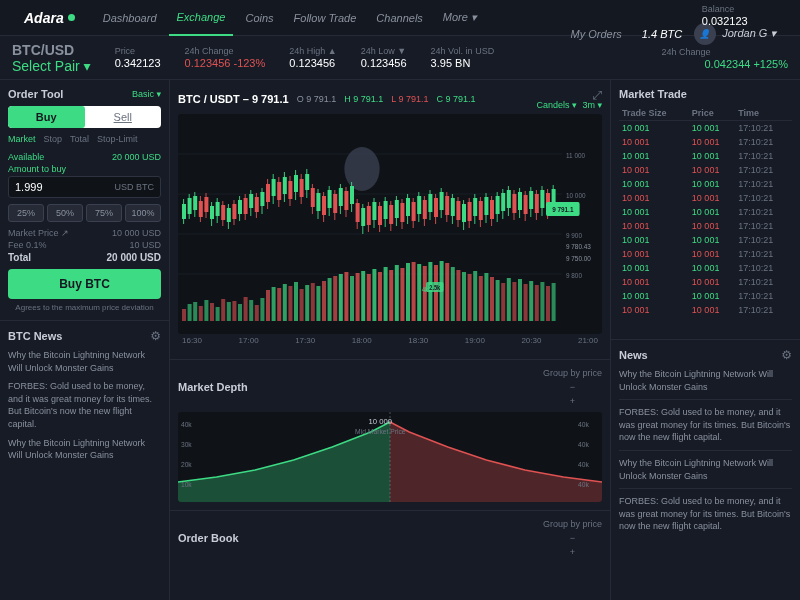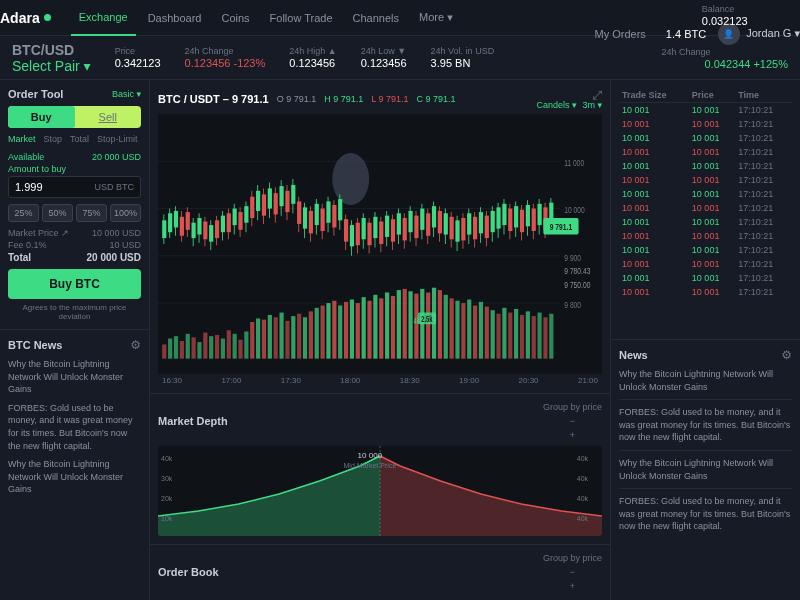--- a/index.html
+++ b/index.html
@@ -12,23 +12,24 @@
       height: 600px;
       overflow: hidden;
     }
 
     
     .navbar {
       background: #141820;
       height: 36px;
       display: flex;
       align-items: center;
-      padding: 0 0;
+      padding: 0 24px;
       gap: 4px;
       border-bottom: 1px solid #252a36;
+      font-style: italic;
     }
     .navbar-logo {
       display: flex;
       align-items: center;
       gap: 4px;
       margin-right: 16px;
       color: #fff;
       font-size: 14px;
       font-weight: 700;
     }
@@ -125,21 +126,21 @@
     }
 
     
     .main {
       display: flex;
       height: 520px;
     }
 
     
     .left-panel {
-      width: 150px;
+      width: 170px;
       background: #161b26;
       border-right: 1px solid #252a36;
       display: flex;
       flex-direction: column;
       gap: 0;
       overflow: hidden;
     }
 
     
     .order-tool {
@@ -149,21 +150,21 @@
     .order-tool-header {
       display: flex;
       justify-content: space-between;
       align-items: center;
       margin-bottom: 6px;
     }
     .section-title { font-size: 11px; color: #c8cdd8; font-weight: 600; }
     .basic-link { font-size: 9px; color: #3ddc84; cursor: pointer; }
     .buy-sell-tabs {
       display: flex;
-      background: #bef264;
+      background: #ffffff;
       border-radius: 4px;
       margin-bottom: 6px;
       overflow: hidden;
     }
     .buy-sell-tab {
       flex: 1;
       text-align: center;
       padding: 5px;
       font-size: 11px;
       cursor: pointer;
@@ -297,21 +298,21 @@
       margin-left: auto;
       align-items: center;
     }
     .chart-control { font-size: 9px; color: #6b7280; cursor: pointer; }
     .chart-control.active { color: #3ddc84; margin-top: 12px; }
     .expand-icon { color: #6b7280; font-size: 12px; cursor: pointer; position: absolute; top: 8px; right: 8px; }
 
     
     .chart-container {
       position: relative;
-      height: 260px;
+      height: 220px;
       background: #0f1318;
       border-radius: 3px;
       overflow: hidden;
     }
     .chart-svg { width: 100%; height: 100%; }
     .x-labels {
       display: flex;
       justify-content: space-between;
       padding: 2px 4px 0;
       font-size: 8px;
@@ -409,25 +410,25 @@
     
   </style>
 </head>
 <body>
 
 <nav class="navbar">
   <div class="navbar-logo">
     <span>Adara</span>
     <span class="logo-dot"></span>
   </div>
+  <div class="nav-item">
+    <span>Dashboard</span>
+  </div>
   <div class="nav-item active">
     <span>Exchange</span>
-  </div>
-  <div class="nav-item">
-    <span>Dashboard</span>
   </div>
   <div class="nav-item">
     <span>Coins</span>
   </div>
   <div class="nav-item">
     <span>Follow Trade</span>
   </div>
   <div class="nav-item">
     <span>Channels</span>
   </div>
@@ -863,20 +864,23 @@
           <span>−</span>
           <span>+</span>
         </div>
       </div>
     </div>
   </div>
 
   <div class="right-panel">
 
     <div class="market-trade">
+      <div class="news-header">
+        <span class="section-title">Market Trade</span>
+      </div>
       <table class="trade-table">
         <thead>
           <tr>
             <th>Trade Size</th>
             <th>Price</th>
             <th>Time</th>
           </tr>
         </thead>
         <tbody id="trade-table-body">
             <tr>

